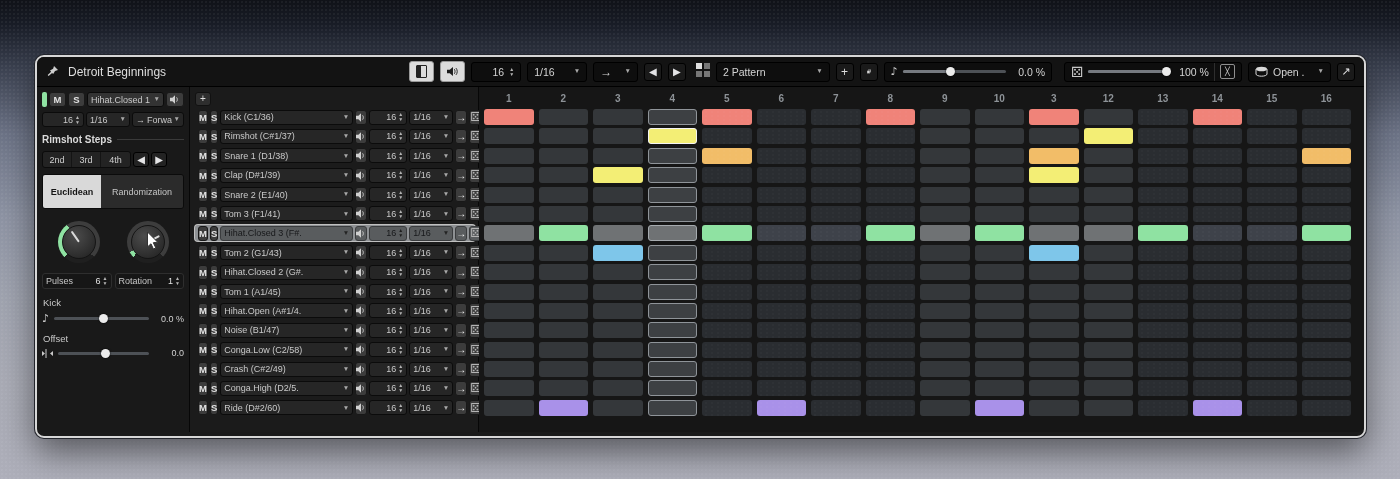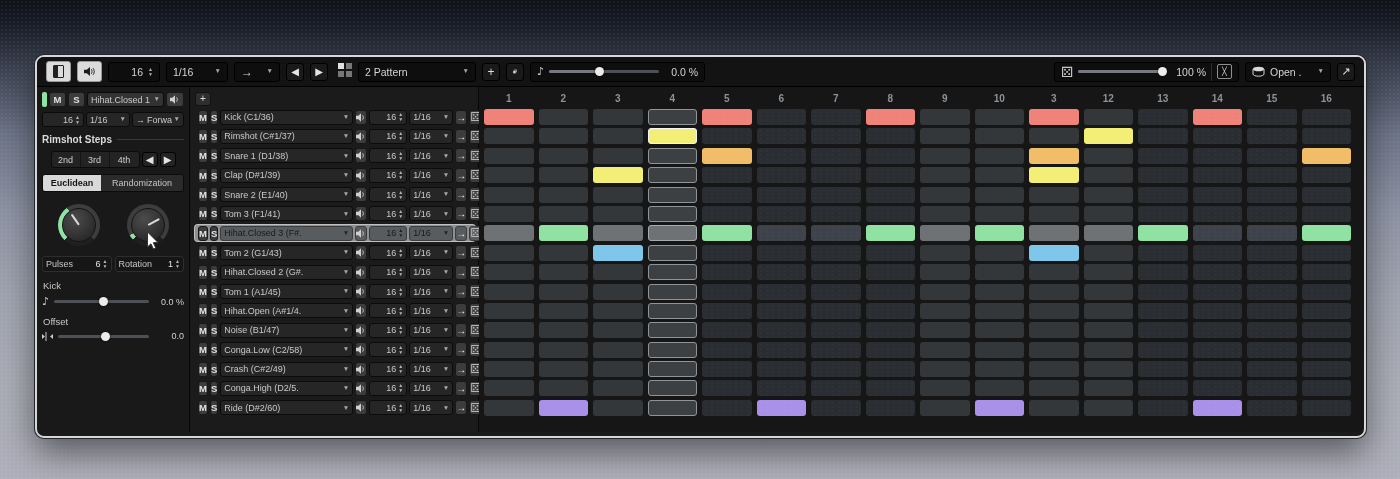--- a/index.html
+++ b/index.html
@@ -47,21 +47,21 @@
   .fieldbox .txt{flex:1;white-space:nowrap;overflow:hidden}
   .iconbtn{height:15px;background:#3c3c3c;border:1px solid #181818;border-radius:3px;display:flex;
     align-items:center;justify-content:center;box-sizing:border-box;padding:0}
   .gen-head{display:flex;align-items:center;gap:5px;color:#dadada;font-size:10px;font-weight:700;margin:7px 0 6px}
   .gen-head .rule{flex:1;height:1px;background:#3a3a3a}
   .seg{display:flex;background:#232323;border:1px solid #0b0b0b;border-radius:3px;overflow:hidden}
   .seg button{width:29px;height:15px;background:transparent;border:none;border-right:1px solid #141414;
     color:#cfcfcf;font-size:9px;padding:0}
   .seg button:last-child{border-right:none}
   .tabs{display:flex;border:1px solid #0b0b0b;border-radius:3px;overflow:hidden;margin-top:6px}
-  .tabs button{height:16px;border:none;font-size:9px;padding:0}
+  .tabs button{height:33px;border:none;font-size:9px;padding:0}
   .tabs .on{background:#d9d9d9;color:#141414;font-weight:700}
   .tabs .off{background:#2b2b2b;color:#c6c6c6}
   .knobrow{display:flex;justify-content:space-around;align-items:center;margin:12px 2px 10px}
   .knob{width:42px;height:42px;border-radius:50%;position:relative}
   .knob .ring{position:absolute;inset:0;border-radius:50%;}
   .knob .body{position:absolute;inset:4px;border-radius:50%;background:radial-gradient(circle at 38% 32%,#4c4c4c,#2a2a2a 75%);border:1px solid #151515}
   .knob .ptr{position:absolute;left:50%;top:50%;width:2px;height:13px;background:#d9d9d9;border-radius:1px;
     transform-origin:50% 100%;}
   .valrow{display:flex;gap:3px;margin-bottom:4px}
   .valbox{flex:1;height:16px;background:#161616;border:1px solid #2e2e2e;border-radius:3px;display:flex;
@@ -103,20 +103,26 @@
   .grow.sel .cell.ph{border-color:#a6abaf}
   .grow.sel .cell.on{background-image:none}
   .cursor{position:absolute;left:146px;top:231px;z-index:9;pointer-events:none}
 </style>
 </head>
 <body>
 
 <div class="win">
 
   <div class="tbar">
+    <div class="tb-title">
+      <svg width="13" height="13" viewBox="0 0 13 13">
+          <path d="M8 1l4 4-3 .9L7.2 9l-1.1-1.1L2.6 11l-.9-.9 3.4-3.4L4 5.6l3.1-1.9z" fill="#cfcfcf"></path>
+        </svg>
+      <span>Detroit Beginnings</span>
+    </div>
     <button class="whitebtn">
         <span class="panelico"></span>
       </button>
     <button class="whitebtn">
       <svg width="12" height="11" viewBox="0 0 12 11">
           <path d="M0 3.5h3L6.5.5v10L3 7.5H0z" fill="#1b1b1b"></path>
           <path d="M8 3c1 1 1 4 0 5M9.8 1.8c1.8 2 1.8 5.4 0 7.4" stroke="#1b1b1b" fill="none"></path>
         </svg>
     </button>
     <div class="tbox" style="width:52px">
@@ -218,21 +224,21 @@
         <div class="fieldbox" style="flex:1">
           <span>→</span>
           <span class="txt">Forward</span>
           <span class="chev">▼</span>
         </div>
       </div>
       <div class="gen-head">
         <span>Rimshot Steps</span>
         <span class="rule"></span>
       </div>
-      <div class="lp-row" style="justify-content:center">
+      <div class="lp-row" style="justify-content:flex-start">
         <div class="seg">
             <button>2nd</button>
             <button>3rd</button>
             <button>4th</button>
           </div>
         <div style="display:flex;gap:2px">
           <button class="navbtn" style="width:16px;height:15px;background:#232323">◀</button>
           <button class="navbtn" style="width:16px;height:15px;background:#232323">▶</button>
         </div>
       </div>

